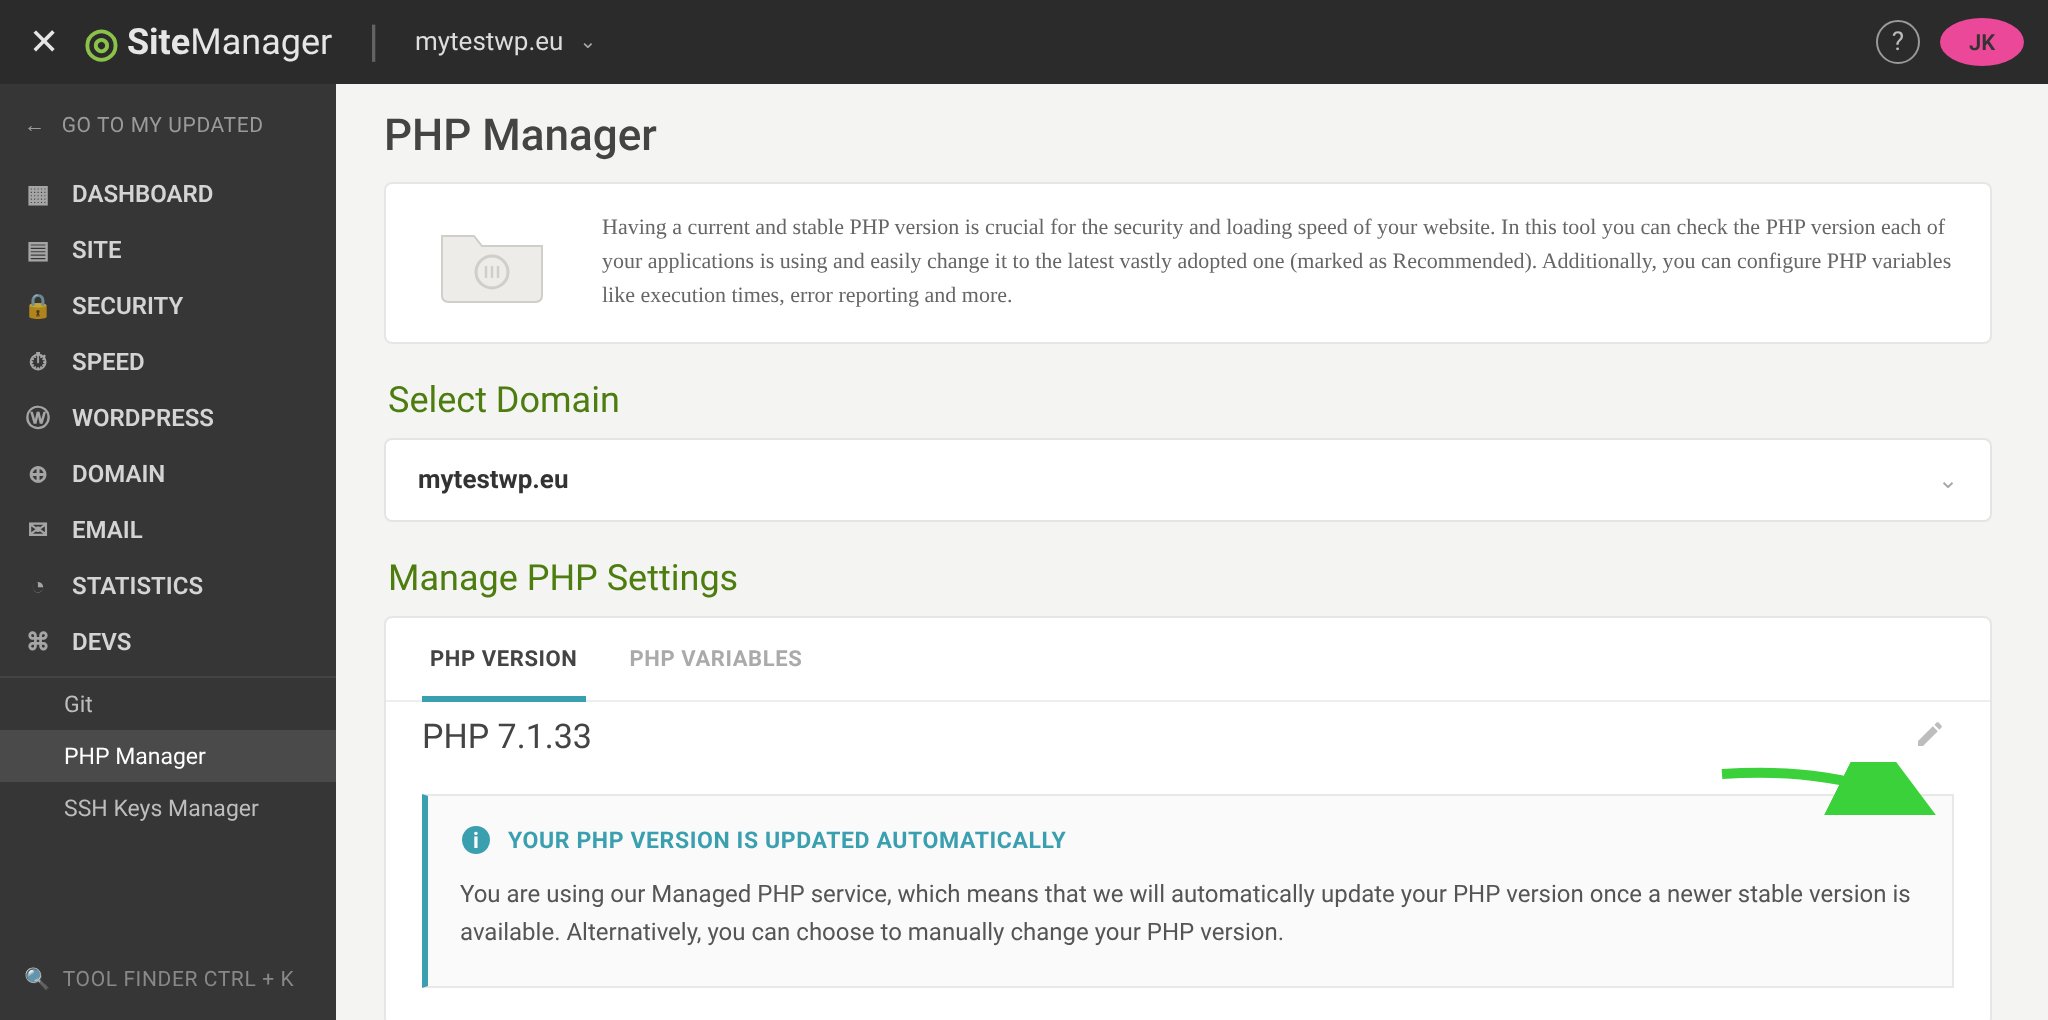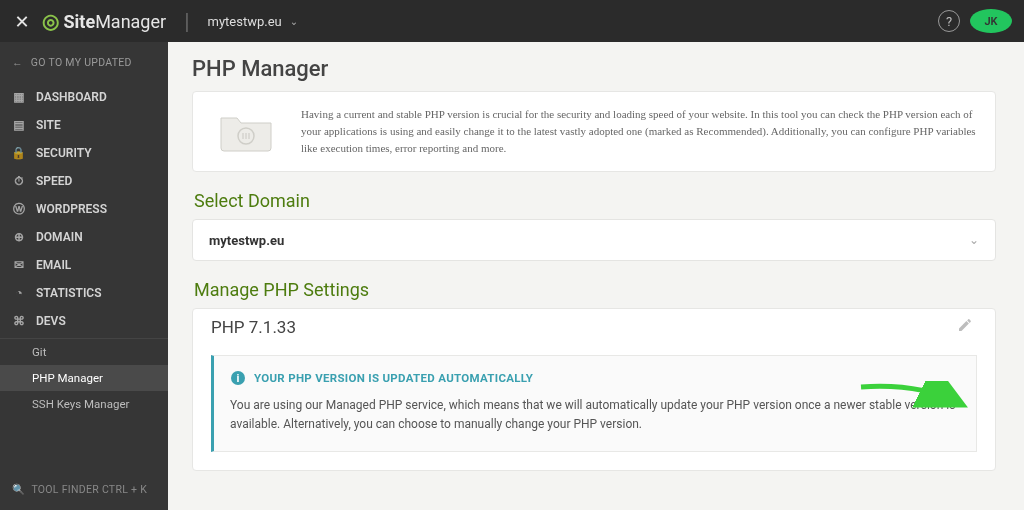--- a/index.html
+++ b/index.html
@@ -5,21 +5,21 @@
   * { box-sizing: border-box; margin: 0; padding: 0; font-family: -apple-system, BlinkMacSystemFont, "Segoe UI", Roboto, Arial, sans-serif; }
   html, body { width: 1024px; height: 510px; overflow: hidden; background: #f4f4f2; }
   .topbar { height: 42px; background: #2b2b2b; display: flex; align-items: center; padding: 0 12px; color: #e6e6e6; }
   .close-x { width: 20px; text-align: center; font-size: 18px; color: #e6e6e6; cursor: pointer; margin-right: 10px; }
   .logo { display: flex; align-items: center; gap: 4px; font-size: 18px; font-weight: 700; color: #e6e6e6; }
   .logo .g { color: #8bc34a; font-size: 20px; }
   .topbar .pipe { margin: 0 18px; opacity: .3; font-size: 22px; }
   .site-dd { display: flex; align-items: center; gap: 8px; font-size: 13px; color: #ddd; cursor: pointer; }
   .top-spacer { flex: 1; }
   .help-circ { width: 22px; height: 22px; border: 1.5px solid #999; border-radius: 50%; display: flex; align-items:center; justify-content:center; font-size: 13px; color:#bbb; margin-right: 10px; cursor:pointer; }
-  .avatar { width: 42px; height: 24px; border-radius: 50%; background: #22c55e; color:#333; font-size: 11px; font-weight:600; display:flex; align-items:center; justify-content:center; }
+  .avatar { width: 42px; height: 24px; border-radius: 50%; background: #ec4899; color:#333; font-size: 11px; font-weight:600; display:flex; align-items:center; justify-content:center; }
 
   .shell { display: flex; height: calc(510px - 42px); }
   .sidebar { width: 168px; background: #363636; color: #c8c8c8; display:flex; flex-direction:column; font-size:12px; }
   .back-acct { padding: 14px 12px; font-size: 10.5px; color:#9a9a9a; letter-spacing:.3px; cursor:pointer; display:flex; align-items:center; gap:8px; }
   .side-item { height: 28px; display:flex; align-items:center; gap:10px; padding: 0 12px; cursor:pointer; font-weight:600; color:#d4d4d4; }
   .side-item.sub { font-weight:400; color:#bdbdbd; padding-left: 32px; height: 26px; font-size:11.5px; }
   .side-item.sub.active { background:#4a4a4a; color:#fff; }
   .side-item.devs { border-bottom:1px solid #444; padding-bottom:4px; height:32px; }
   .side-item .ico { width:14px; display:inline-flex; align-items:center; justify-content:center; opacity:.7; }
   .tool-finder { margin-top:auto; padding: 14px 12px; font-size: 10.5px; color:#888; letter-spacing:.3px; cursor:pointer; display:flex; align-items:center; gap:6px; }
@@ -150,20 +150,24 @@
 
     <div class="sect-label">Select Domain</div>
     <div class="domain-dd">
       <span class="val">mytestwp.eu</span>
       <span style="color:#aaa;font-size:12px;">⌄</span>
     </div>
 
     <div class="sect-label">Manage PHP Settings</div>
 
     <div class="card php-card">
+      <div class="tabs-row">
+        <div class="tab active">PHP VERSION</div>
+        <div class="tab">PHP VARIABLES</div>
+      </div>
 
 
       <div class="ver-row">
         <span class="ver-val">PHP 7.1.33</span>
         <span class="edit-btn">
           <svg width="16" height="16" viewBox="0 0 16 16">
               <path fill="#888" d="M2 11.5V14h2.5l7.4-7.4-2.5-2.5L2 11.5zm11.7-6.8c.3-.3.3-.7 0-1l-1.4-1.4c-.3-.3-.7-.3-1 0l-1.1 1.1 2.5 2.5 1-1.2z"></path>
             </svg>
         </span>
       </div>

